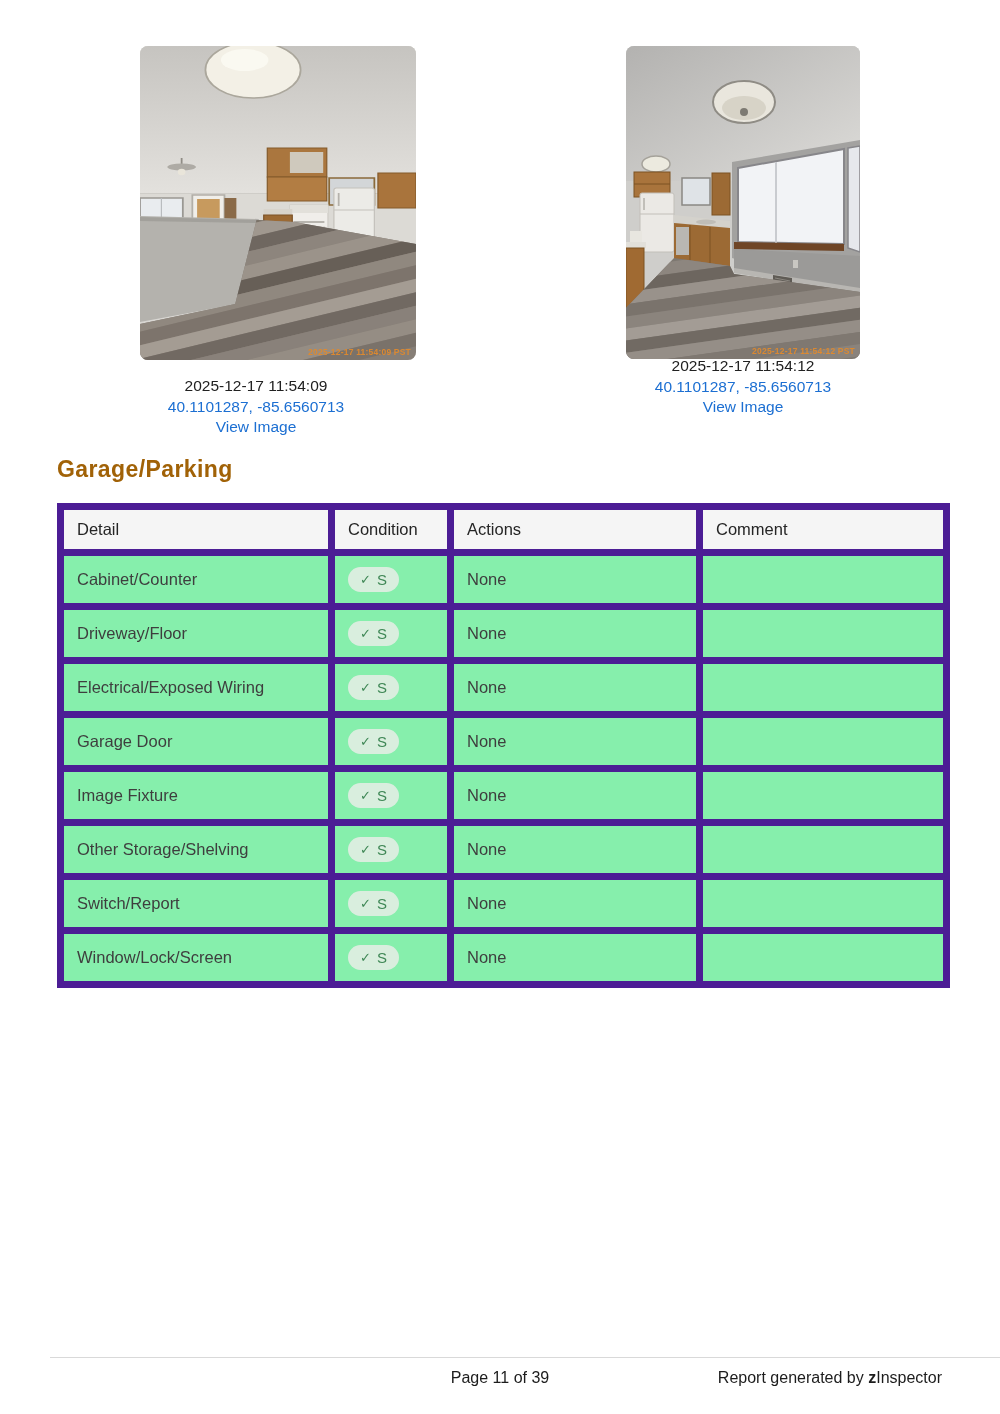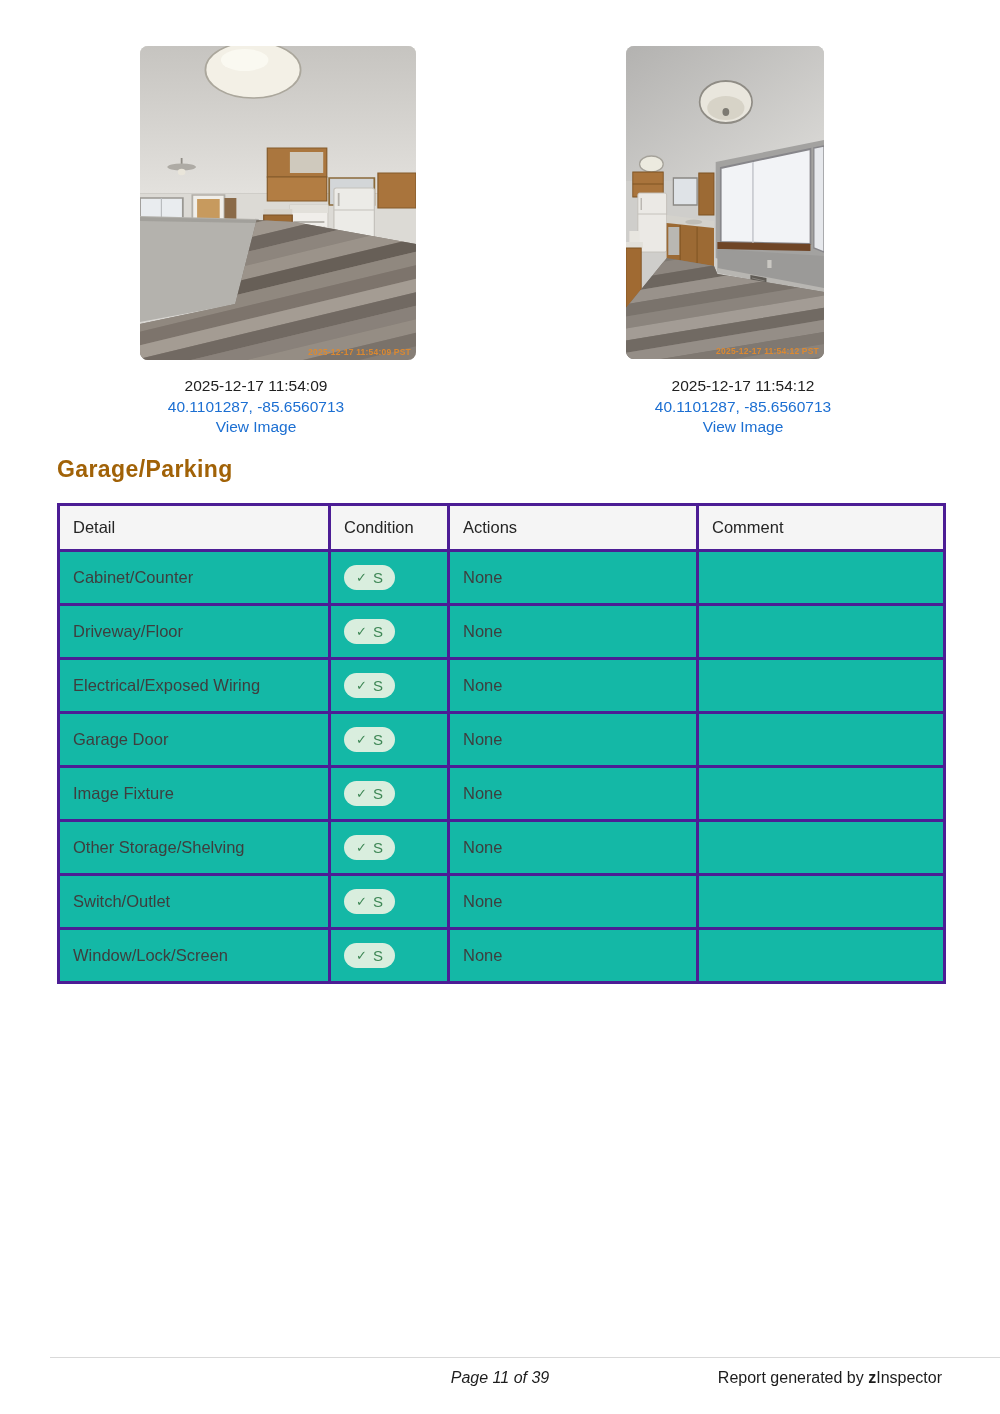--- a/index.html
+++ b/index.html
@@ -15,41 +15,41 @@
 
   
   .photo {
     position: absolute;
     border-radius: 8px;
     overflow: hidden;
     background: #d8d6d2;
   }
   .photo svg { display: block; width: 100%; height: 100%; }
   .photo-1 { left: 140px; top: 46px; width: 276px; height: 314px; }
-  .photo-2 { left: 626px; top: 46px; width: 198px; height: 313px; }
+  .photo-2 { left: 626px; top: 46px; width: 234px; height: 313px; }
   .watermark {
     position: absolute;
     right: 5px;
     bottom: 3px;
     font-size: 8.5px;
     font-weight: 700;
     color: #e08a2e;
     letter-spacing: 0.2px;
     opacity: 0.95;
     white-space: nowrap;
   }
   .photo-caption {
     position: absolute;
     text-align: center;
     font-size: 15.5px;
     line-height: 20.5px;
     white-space: nowrap;
   }
   .caption-1 { left: 140px; top: 376px; width: 232px; }
-  .caption-2 { left: 627px; top: 376px; width: 232px; }
+  .caption-2 { left: 627px; top: 356px; width: 232px; }
   .cap-timestamp { color: #212121; }
   .cap-link { display: block; color: #1c6fd2; text-decoration: none; cursor: pointer; }
 
   
   .section-title {
     position: absolute;
     left: 57px;
     top: 456px;
     margin: 0;
     font-size: 23px;
@@ -61,34 +61,34 @@
   
   .inspection-table {
     position: absolute;
     left: 57px;
     top: 503px;
     width: 886px;
     border-collapse: collapse;
     table-layout: fixed;
   }
   .inspection-table th, .inspection-table td {
-    border: 3px solid #4c1d95;
+    border: 7px solid #4c1d95;
     padding: 0 0 0 13px;
     text-align: left;
     vertical-align: middle;
     font-size: 16.5px;
     overflow: hidden;
   }
   .inspection-table th {
     height: 46px;
     background: #f5f5f5;
     font-weight: 500;
     color: #252525;
   }
-  .inspection-table td { height: 54px; color: #3e3e3e; background: #14b8a6; }
+  .inspection-table td { height: 54px; color: #3e3e3e; background: #86efac; }
   .badge {
     display: inline-flex;
     align-items: center;
     gap: 6px;
     background: #d9eede;
     color: #3e8755;
     border-radius: 16px;
     padding: 5px 12px;
     font-size: 15px;
     line-height: 1;
@@ -104,21 +104,20 @@
     height: 1px;
     background: #d9d9d9;
   }
   .footer-page {
     position: absolute;
     left: 0; right: 0;
     top: 1369px;
     text-align: center;
     font-size: 16px;
     color: #1c1c1c;
-    font-style: italic;
   }
   .footer-gen {
     position: absolute;
     right: 58px;
     top: 1369px;
     font-size: 16px;
     color: #1c1c1c;
   }
   .footer-gen .brand-z { font-weight: 700; }
 </style>
@@ -364,21 +363,21 @@
       <tr>
         <td>Other Storage/Shelving</td>
         <td><span class="badge">
               <span class="check">✓</span>
               <span>S</span>
             </span></td>
         <td>None</td>
         <td></td>
       </tr>
       <tr>
-        <td>Switch/Outlet</td>
+        <td>Switch/Report</td>
         <td><span class="badge">
               <span class="check">✓</span>
               <span>S</span>
             </span></td>
         <td>None</td>
         <td></td>
       </tr>
       <tr>
         <td>Window/Lock/Screen</td>
         <td><span class="badge">

